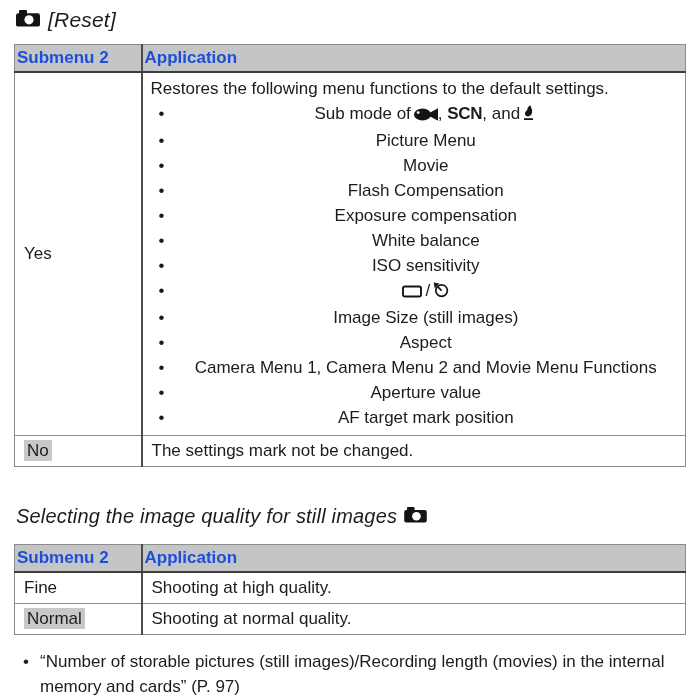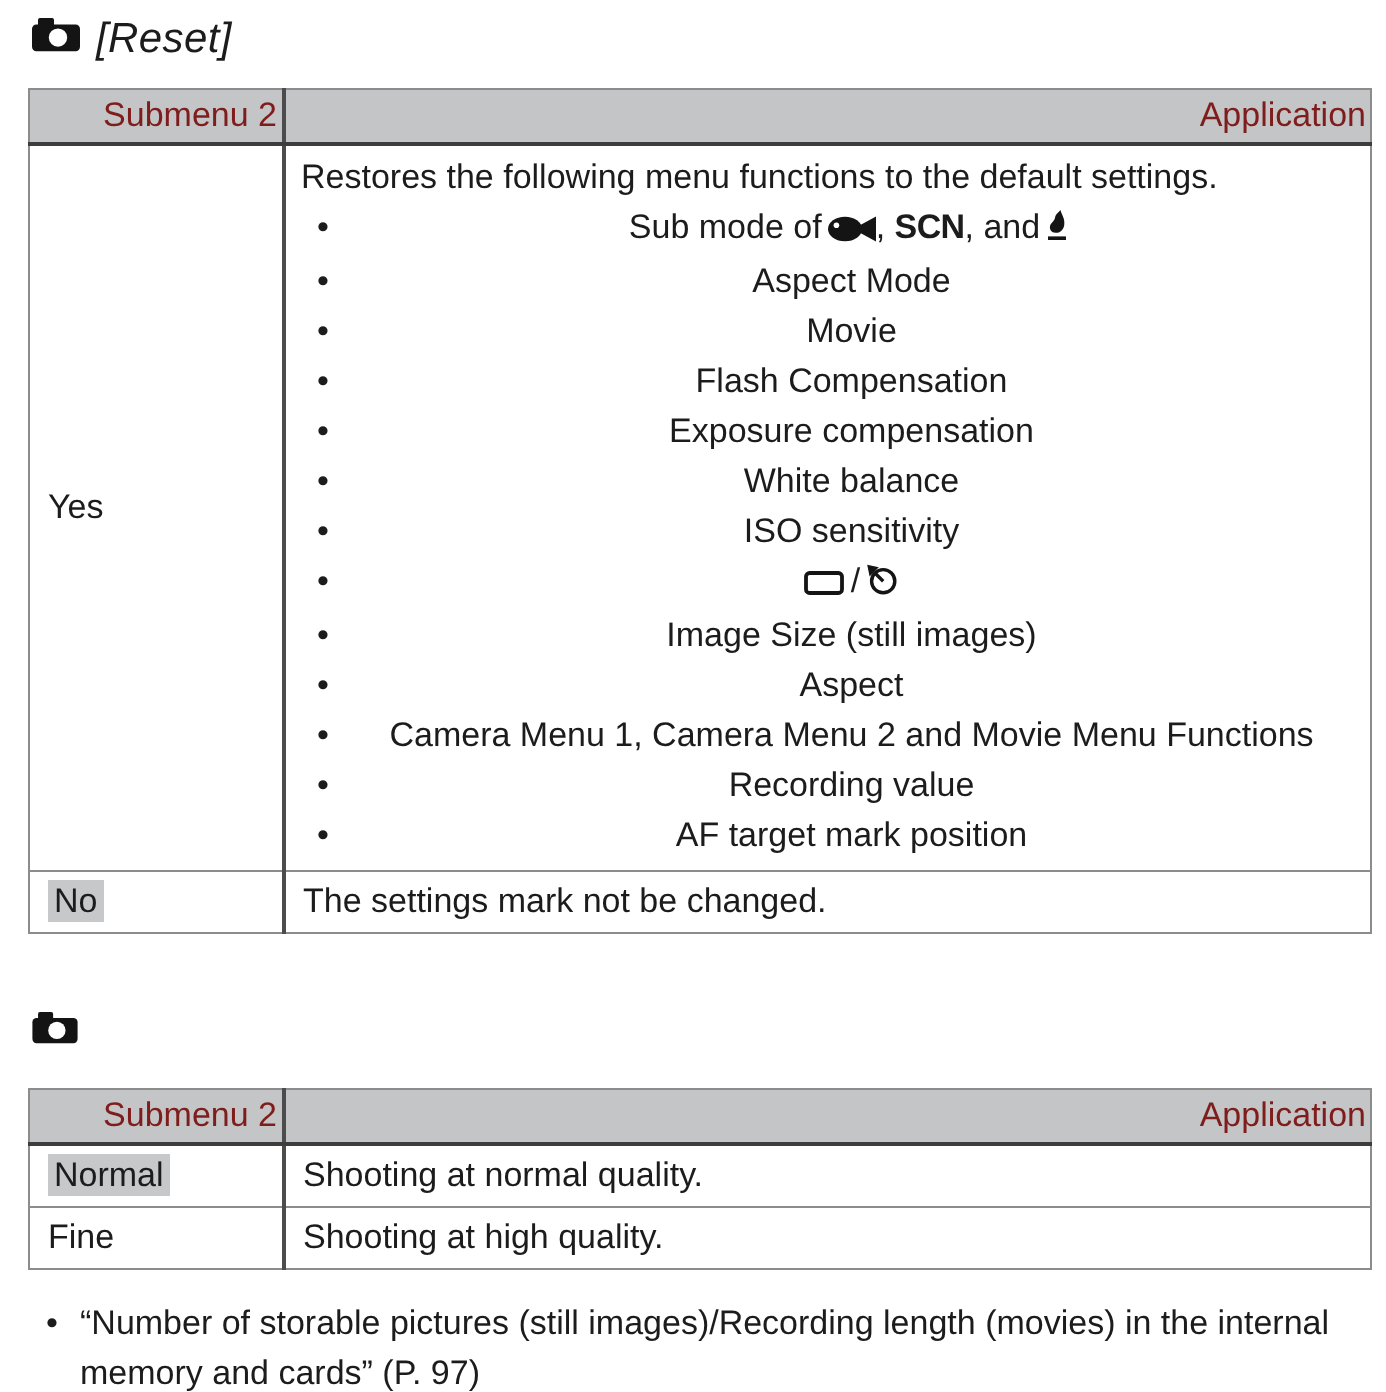--- a/index.html
+++ b/index.html
@@ -25,26 +25,26 @@
 
   
   table.manual {
     width: 672px;
     border-collapse: collapse;
     table-layout: fixed;
   }
   table.manual col.c1 { width: 127px; }
   table.manual th {
     background: #c4c5c7;
-    font-size: 17px; font-weight: normal;
-    text-align: right;
+    font-size: 17px; font-weight: bold;
+    text-align: left;
     padding: 3px 2px;
     border: 1px solid #8c8c8c;
     border-bottom: 2px solid #3d3d3d;
-    color: #7f1d1d;
+    color: #1d4ed8;
   }
   table.manual td {
     font-size: 17px;
     padding: 3px 9px;
     border: 1px solid #8c8c8c;
     vertical-align: middle;
     line-height: 24px;
   }
   table.manual th:first-child,
   table.manual td:first-child { border-right: 2px solid #4c4c4c; }
@@ -122,74 +122,75 @@
         <div class="intro-line">Restores the following menu functions to the default settings.</div>
         <ul class="reset-list">
           <li><span>Sub mode of</span><span class="inline-icon tight-r"><svg width="24" height="13" viewBox="0 0 24 13">
                     <ellipse cx="8.5" cy="6.5" rx="8.5" ry="6.1" fill="#141414"></ellipse>
                     <polygon points="12.5,6.5 24,0.3 24,12.7" fill="#141414"></polygon>
                     <circle cx="4.2" cy="4.6" r="1.4" fill="#ffffff"></circle>
                   </svg></span><span>,</span> <span class="scn">SCN</span><span>, and</span><span class="inline-icon"><svg width="11" height="16" viewBox="0 0 11 16">
                     <path d="M7.2 0 C8.0 2.6 9.6 4.6 9.1 7.6 C8.7 10.2 6.6 11.6 4.7 11.4 C2.8 11.2 1.7 9.8 2.0 8.1 C2.3 6.4 4.3 5.8 4.6 3.4 C4.75 2.2 6.1 1.5 7.2 0 Z" fill="#141414"></path>
                     <rect x="1" y="13.2" width="9" height="1.8" fill="#141414"></rect>
                   </svg></span></li>
-          <li>Aspect Mode</li>
+          <li>Picture Menu</li>
           <li>Movie</li>
           <li>Flash Compensation</li>
           <li>Exposure compensation</li>
           <li>White balance</li>
           <li>ISO sensitivity</li>
           <li><span class="inline-icon tight-l"><svg width="20" height="13" viewBox="0 0 20 13">
                     <rect x="1" y="1.5" width="18" height="10" rx="1.8" fill="none" stroke="#141414" stroke-width="1.9"></rect>
                   </svg></span><span class="slash">/</span><span class="inline-icon tight-r"><svg width="16" height="16" viewBox="0 0 16 16">
                     <circle cx="8.6" cy="8.6" r="5.8" fill="none" stroke="#141414" stroke-width="1.7"></circle>
                     <line x1="8.6" y1="8.6" x2="4.6" y2="4.6" stroke="#141414" stroke-width="1.7"></line>
                     <polygon points="0.6,0.4 6.4,1.6 1.8,6.2" fill="#141414"></polygon>
                   </svg></span></li>
           <li>Image Size (still images)</li>
           <li>Aspect</li>
           <li>Camera Menu 1, Camera Menu 2 and Movie Menu Functions</li>
-          <li>Recording value</li>
+          <li>Aperture value</li>
           <li>AF target mark position</li>
         </ul>
       </td>
     </tr>
     <tr>
       <td><span class="hl">No</span></td>
       <td>The settings mark not be changed.</td>
     </tr>
   </tbody>
     </table>
 
   <div class="section-title second">
+    <span>Selecting the image quality for still images</span>
     <span class="cam-icon">
       <svg width="23" height="16" viewBox="0 0 24 17">
         <rect x="0" y="3.2" width="24" height="13.4" rx="2.2" fill="#141414"></rect>
         <rect x="3" y="0" width="8" height="5" rx="1" fill="#141414"></rect>
         <circle cx="13" cy="9.8" r="4.6" fill="#ffffff"></circle>
       </svg>
     </span>
   </div>
 
   <table class="manual">
     <colgroup>
         <col class="c1">
         <col>
       </colgroup>
     <tbody>
         <tr>
       <th>Submenu 2</th>
       <th>Application</th>
     </tr>
     <tr>
+      <td><span>Fine</span></td>
+      <td>Shooting at high quality.</td>
+    </tr>
+    <tr>
       <td><span class="hl">Normal</span></td>
       <td>Shooting at normal quality.</td>
-    </tr>
-    <tr>
-      <td><span>Fine</span></td>
-      <td>Shooting at high quality.</td>
     </tr>
   </tbody>
     </table>
 
   <div class="footnote">“Number of storable pictures (still images)/Recording length (movies) in the internal memory and cards” (P. 97)</div>
 
 </div>
 
 </body></html>

